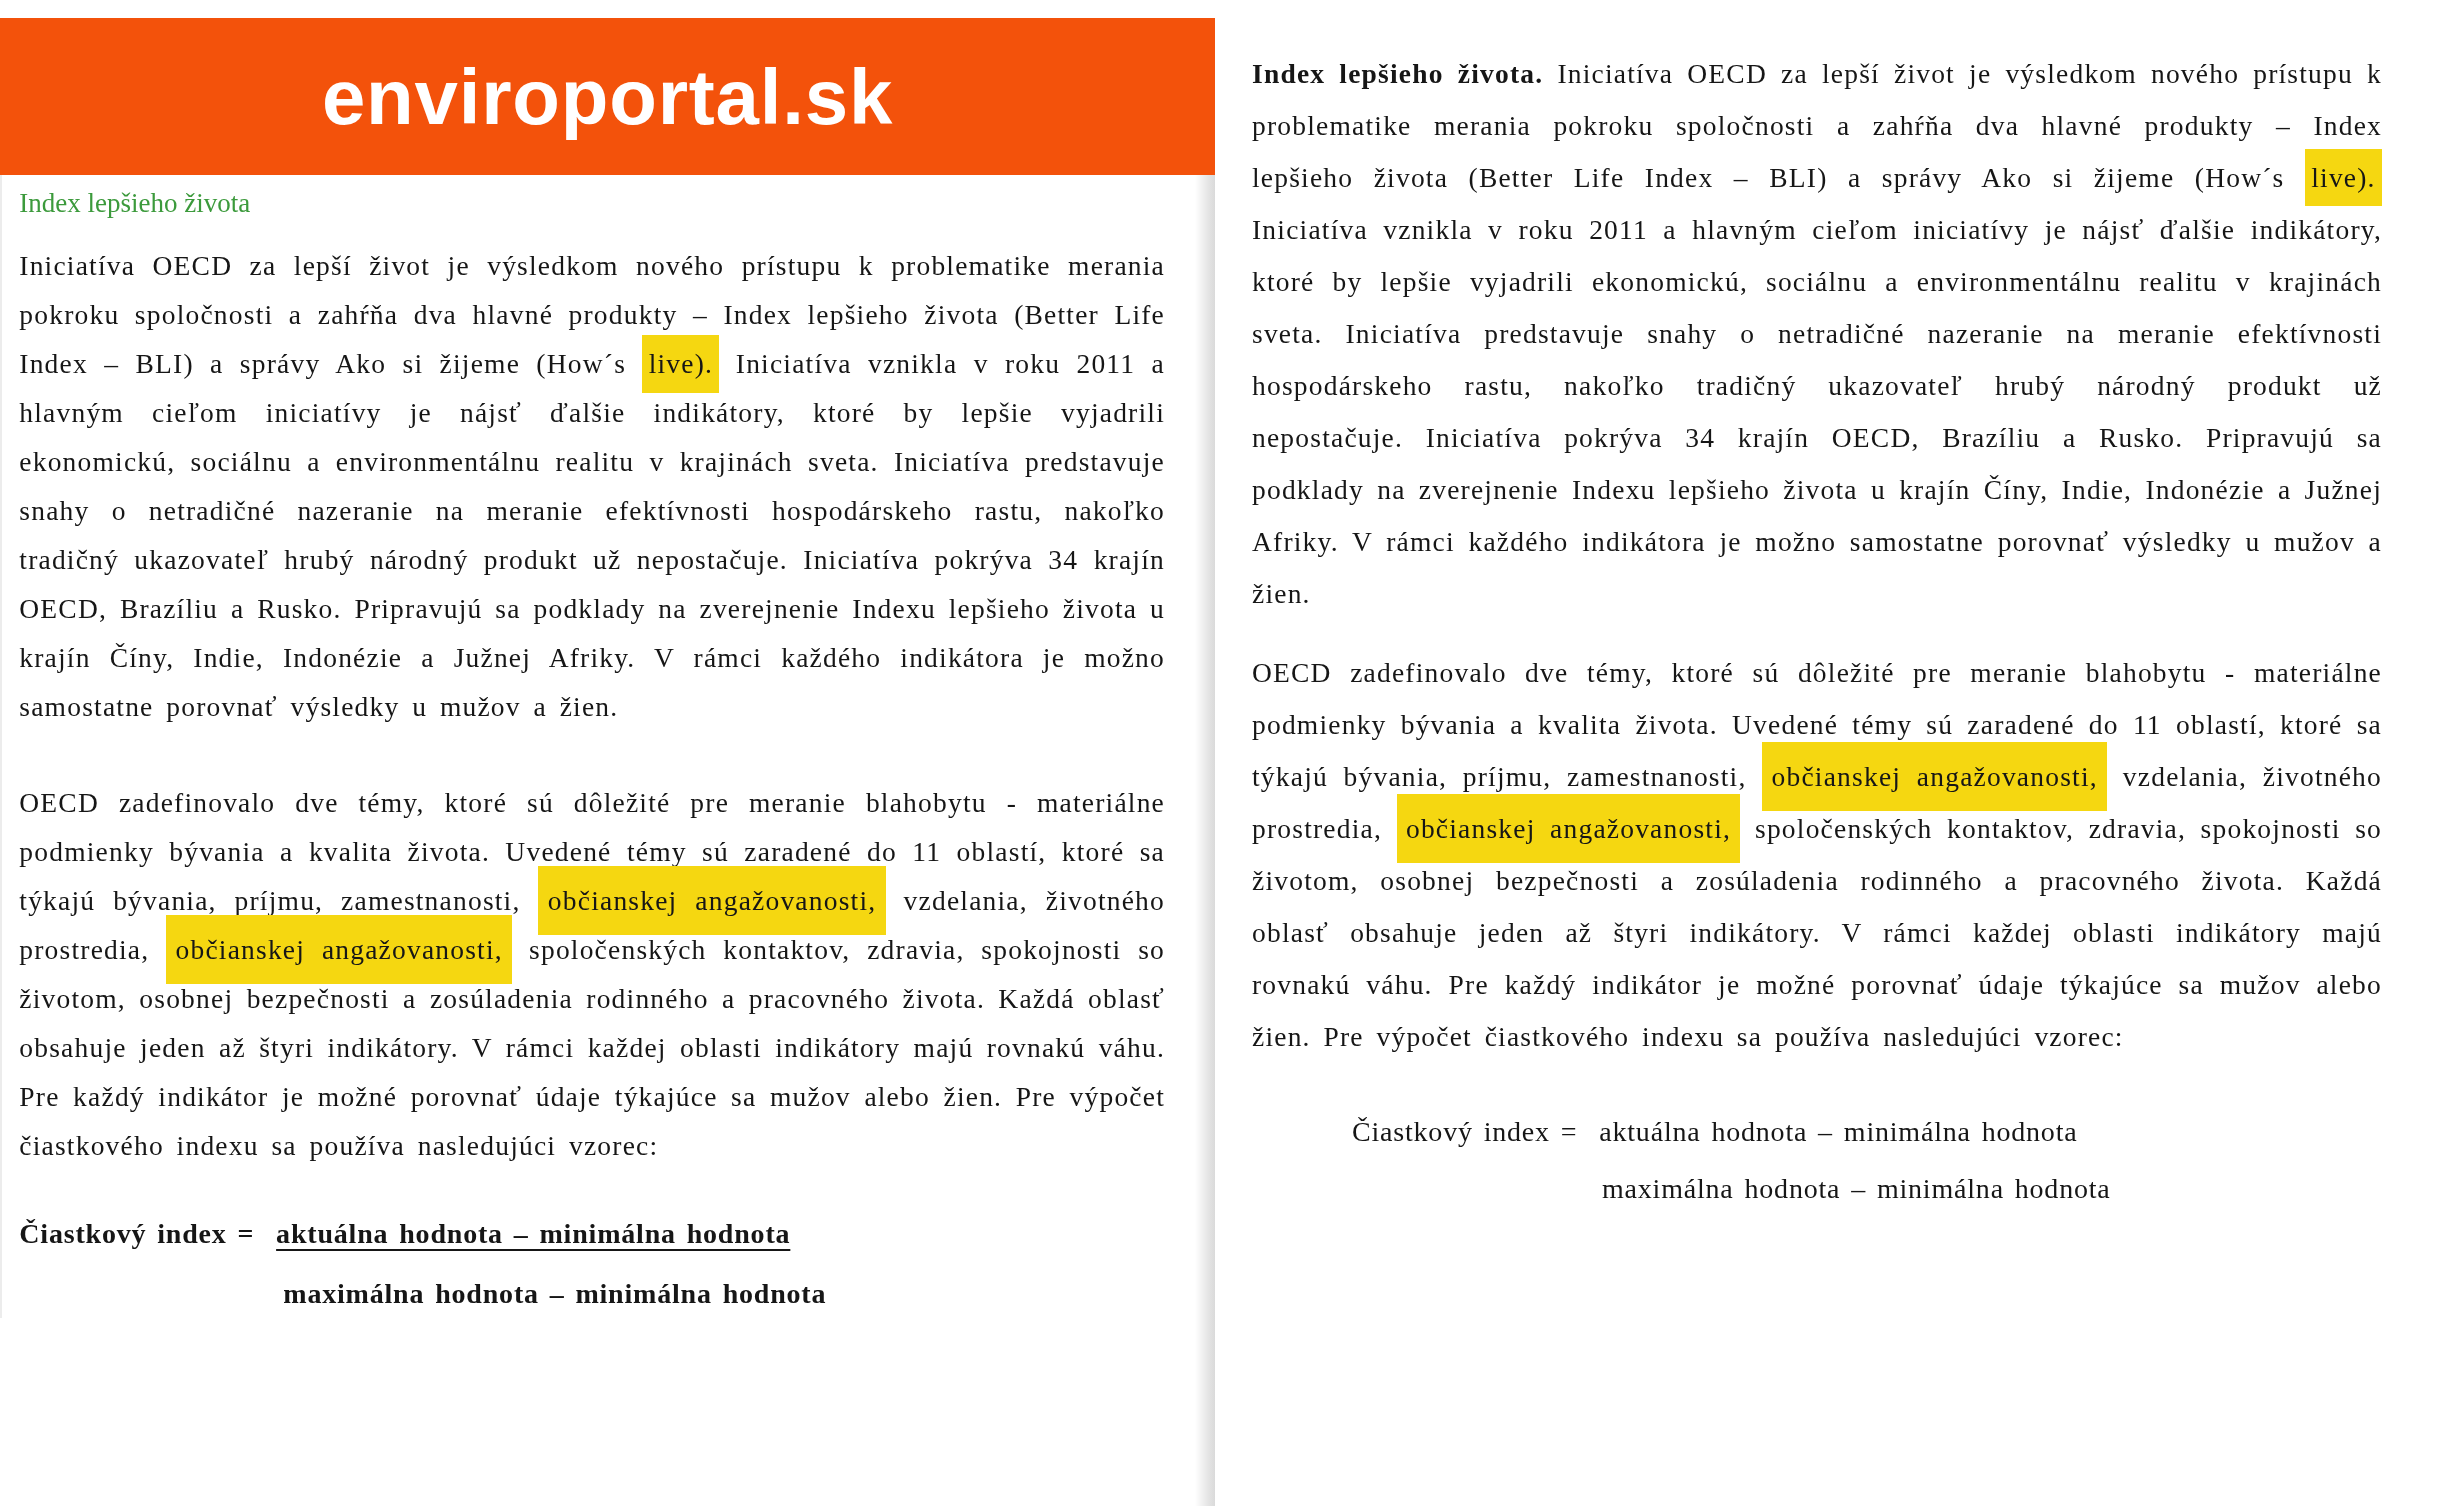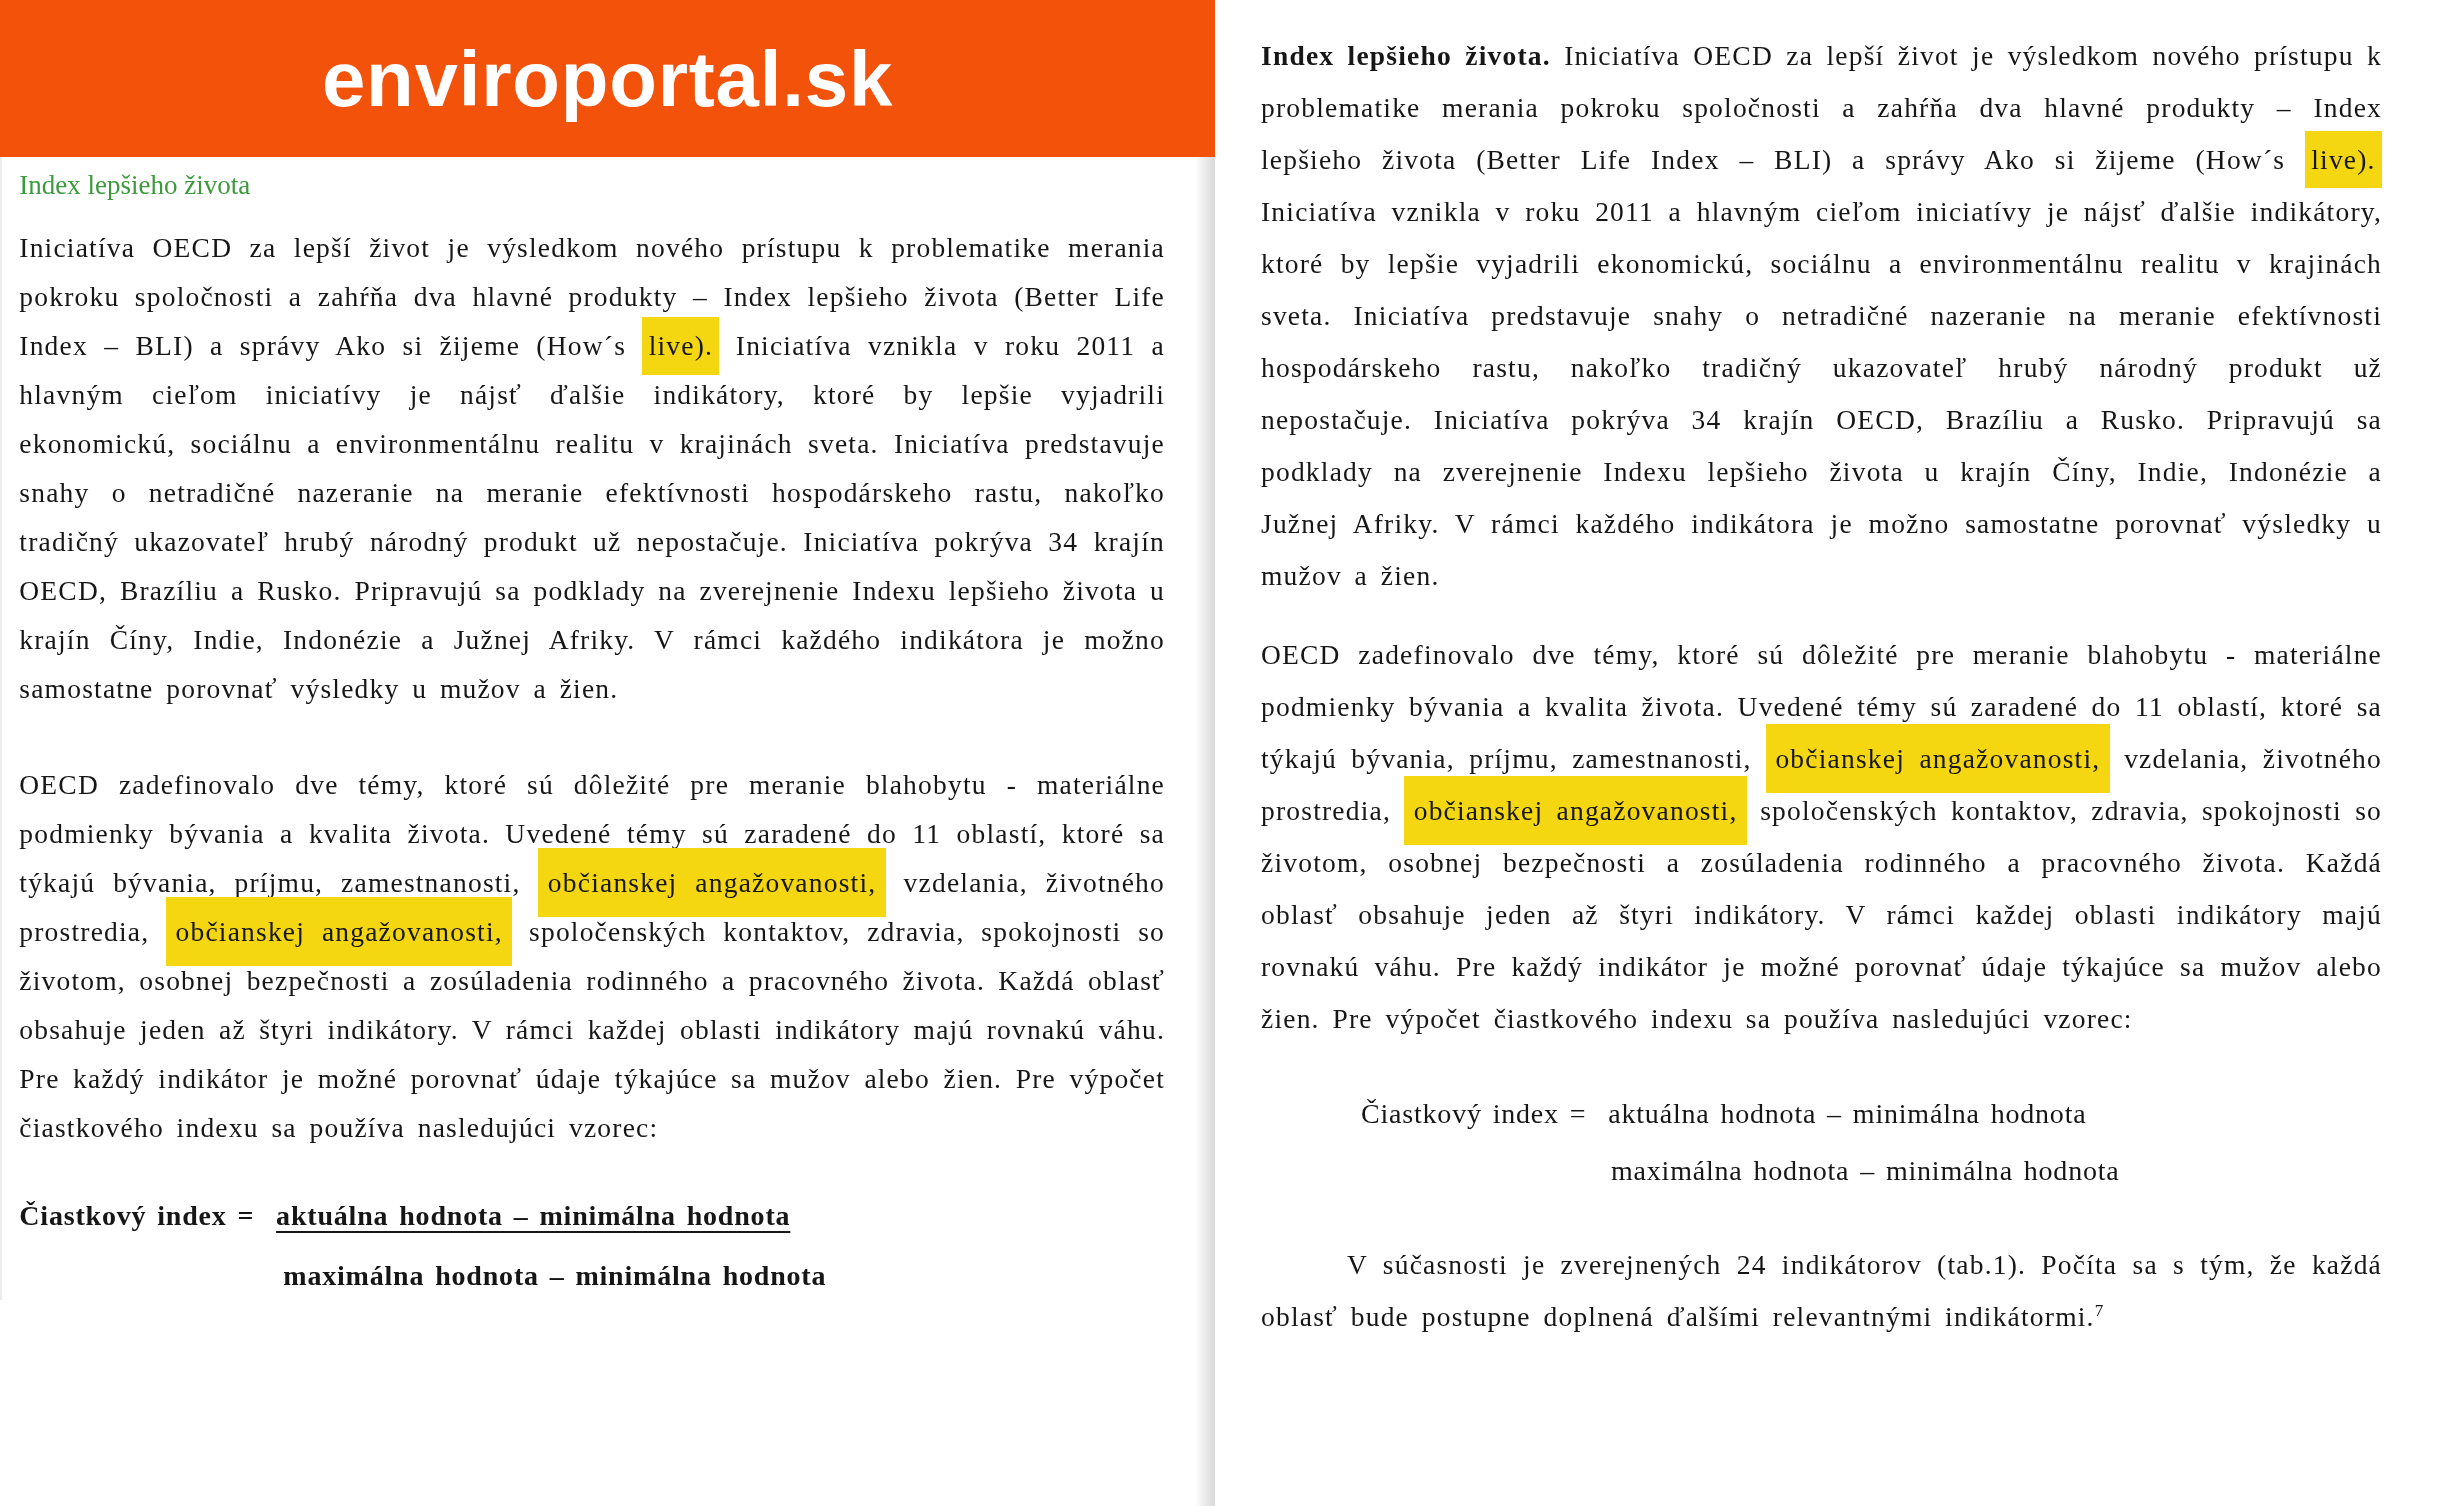--- a/index.html
+++ b/index.html
@@ -2,21 +2,21 @@
 <html style="--orange: #F3520B; --navy: #0D3D7A; --green: #3C9A3C; --highlight: #F5D711;font-size:12.6px"><head>
 <meta charset="utf-8">
 <style>
   :root{
     --orange:#F3520B; --navy:#0D3D7A; --green:#3C9A3C; --highlight:#F5D711;
     --ink:#161616;
   }
   *{margin:0;padding:0;box-sizing:border-box;}
   html,body{width:2438px;height:1506px;overflow:hidden;background:#ffffff;}
   body{font-family:"Liberation Serif","DejaVu Serif",serif;color:var(--ink);}
-  .page{display:flex;width:2438px;height:1096px;background:#ffffff;gap:15px;}
+  .page{display:flex;width:2438px;height:1096px;background:#ffffff;gap:6px;margin-top:18px;}
   .panel{position:relative;height:1506px;background:#ffffff;}
   .panel.left{width:1215px;}
   .panel.right{flex:1;}
   .panel-header{height:157px;display:flex;align-items:center;justify-content:center;}
   .panel-header.orange{background:var(--orange);}
   .panel-header.navy{background:var(--navy);}
   .panel-title{
     font-family:"Liberation Sans","DejaVu Sans",sans-serif;
     font-weight:bold;font-size:78px;color:#ffffff;letter-spacing:0.8px;line-height:1;
   }
@@ -82,18 +82,17 @@
     <div class="content right-content">
       <p class="body-par"><span class="bold">Index lepšieho života. </span><span>Iniciatíva OECD za lepší život je výsledkom nového prístupu k problematike merania pokroku spoločnosti a zahŕňa dva hlavné produkty – Index lepšieho života (Better Life Index – BLI) a správy Ako si žijeme (How´s </span><span class="hl">live).</span><span> Iniciatíva vznikla v roku 2011 a hlavným cieľom iniciatívy je nájsť ďalšie indikátory, ktoré by lepšie vyjadrili ekonomickú,  sociálnu a environmentálnu realitu v krajinách sveta. Iniciatíva predstavuje snahy o netradičné nazeranie na meranie efektívnosti hospodárskeho rastu, nakoľko tradičný ukazovateľ hrubý národný produkt už nepostačuje. Iniciatíva pokrýva 34 krajín OECD, Brazíliu a Rusko. Pripravujú sa podklady na zverejnenie Indexu lepšieho života u krajín Číny, Indie, Indonézie a Južnej Afriky. V rámci každého indikátora je možno samostatne porovnať výsledky u mužov a žien.</span></p>
       <p class="body-par p2-right"><span>OECD zadefinovalo dve témy, ktoré sú dôležité pre meranie blahobytu - materiálne podmienky bývania a kvalita života. Uvedené témy sú zaradené do 11 oblastí, ktoré sa týkajú bývania, príjmu, zamestnanosti, </span><span class="hl-big">občianskej angažovanosti,</span><span> vzdelania, životného prostredia, </span><span class="hl-big">občianskej angažovanosti,</span><span> spoločenských kontaktov, zdravia, spokojnosti so životom, osobnej bezpečnosti a zosúladenia rodinného a pracovného života. Každá oblasť obsahuje jeden až štyri indikátory. V rámci každej oblasti indikátory majú rovnakú váhu. Pre každý indikátor je možné porovnať údaje týkajúce sa mužov alebo žien. Pre výpočet čiastkového indexu sa používa nasledujúci vzorec:</span></p>
       <div class="formula formula-right">
         <div class="formula-line">
           <span class="lhs">Čiastkový index =</span>
           <span>aktuálna hodnota – minimálna hodnota</span>
         </div>
         <div class="formula-line denominator">maximálna hodnota – minimálna hodnota</div>
       </div>
-      <p class="body-par p3-right"><span>V súčasnosti je zverejnených 24 indikátorov (tab.1). Počíta sa s tým, že každá oblasť bude postupne doplnená ďalšími relevantnými indikátormi.</span><sup>7</sup></p>
     </div>
   </section>
 
 </div>
 
 
 </body></html>

